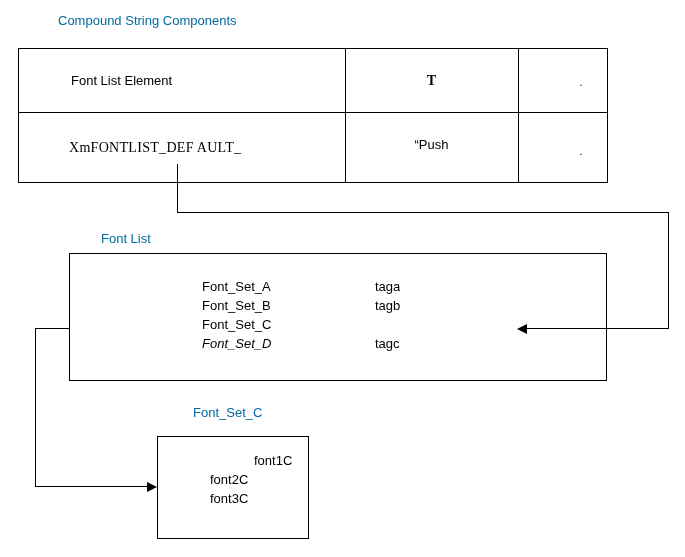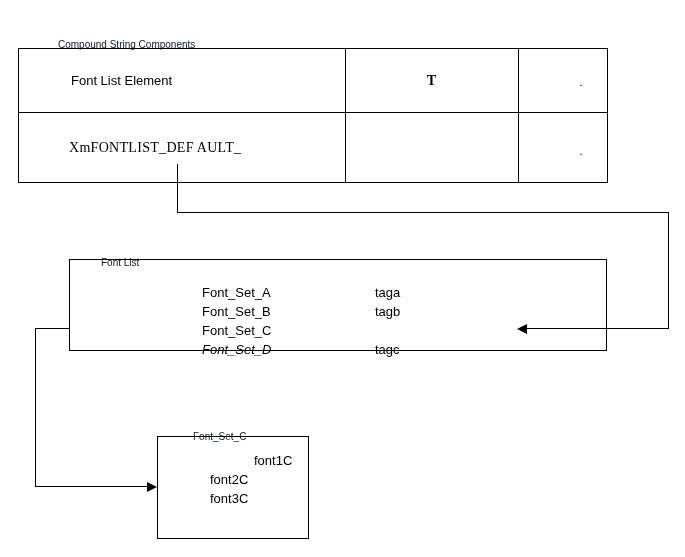--- a/index.html
+++ b/index.html
@@ -12,25 +12,24 @@
     width: 685px;
     height: 557px;
     background: #ffffff;
     overflow: hidden;
     font-family: "Liberation Sans", sans-serif;
     color: #000000;
   }
   .lbl {
     position: absolute;
     font-family: "Liberation Sans", sans-serif;
-    font-size: 10px;
-    color: #0f172a;
+    font-size: 13px;
+    color: #0369a1;
     white-space: nowrap;
     line-height: 15px;
-    margin-top: 24px;
   }
   .serif {
     font-family: "Liberation Serif", serif;
   }
   .box {
     position: absolute;
     border: 1px solid #000000;
     box-sizing: border-box;
     background: transparent;
     padding-left: 6px;
@@ -87,23 +86,23 @@
     position: absolute;
     width: 0;
     height: 0;
     border-top: 5px solid transparent;
     border-bottom: 5px solid transparent;
     border-left: 10px solid #000000;
   }
   
   #font-list-box {
     left: 69px;
-    top: 259px;
+    top: 253px;
     width: 538px;
-    height: 92px;
+    height: 128px;
   }
   .fl-row-name {
     position: absolute;
     left: 132px;
     font-size: 13px;
     line-height: 15px;
   }
   .fl-row-tag {
     position: absolute;
     left: 305px;
@@ -134,20 +133,21 @@
   <div class="box" id="cs-table">
     <div class="tbl-vline" style="left:326px;"></div>
     <div class="tbl-vline" style="left:499px;"></div>
     <div class="tbl-hline" style="top:63px;"></div>
 
     <div class="cell" style="left:0; top:0; width:326px; height:63px; padding-left:52px;">Font List Element</div>
     <div class="cell serif" style="left:326px; top:0; width:173px; height:63px; justify-content:center; font-weight:bold; font-size:14px;">T</div>
     <div class="cell" style="left:499px; top:0; width:90px; height:63px; justify-content:center; padding-left:36px; align-items:flex-end; padding-bottom:22px; font-size:11px;">.</div>
 
     <div class="cell serif" style="left:0; top:64px; width:326px; height:70px; padding-left:50px; font-size:14px; letter-spacing:0.3px;">XmFONTLIST_DEF AULT_</div>
+    <div class="cell" style="left:326px; top:64px; width:173px; height:70px; justify-content:center; padding-bottom:6px;">“Push</div>
     <div class="cell" style="left:499px; top:64px; width:90px; height:70px; justify-content:center; padding-left:36px; align-items:flex-end; padding-bottom:24px; font-size:11px;">.</div>
   </div>
 
   <div class="vline" style="left:177px; top:164px; height:48px;"></div>
   <div class="hline" style="left:177px; top:212px; width:491px;"></div>
   <div class="vline" style="left:668px; top:212px; height:117px;"></div>
   <div class="hline" style="left:527px; top:328px; width:141px;"></div>
   <div class="arrow-left" style="left:517px; top:324px;"></div>
 
   <div class="lbl" style="left:101px; top:231px;">Font List</div>

